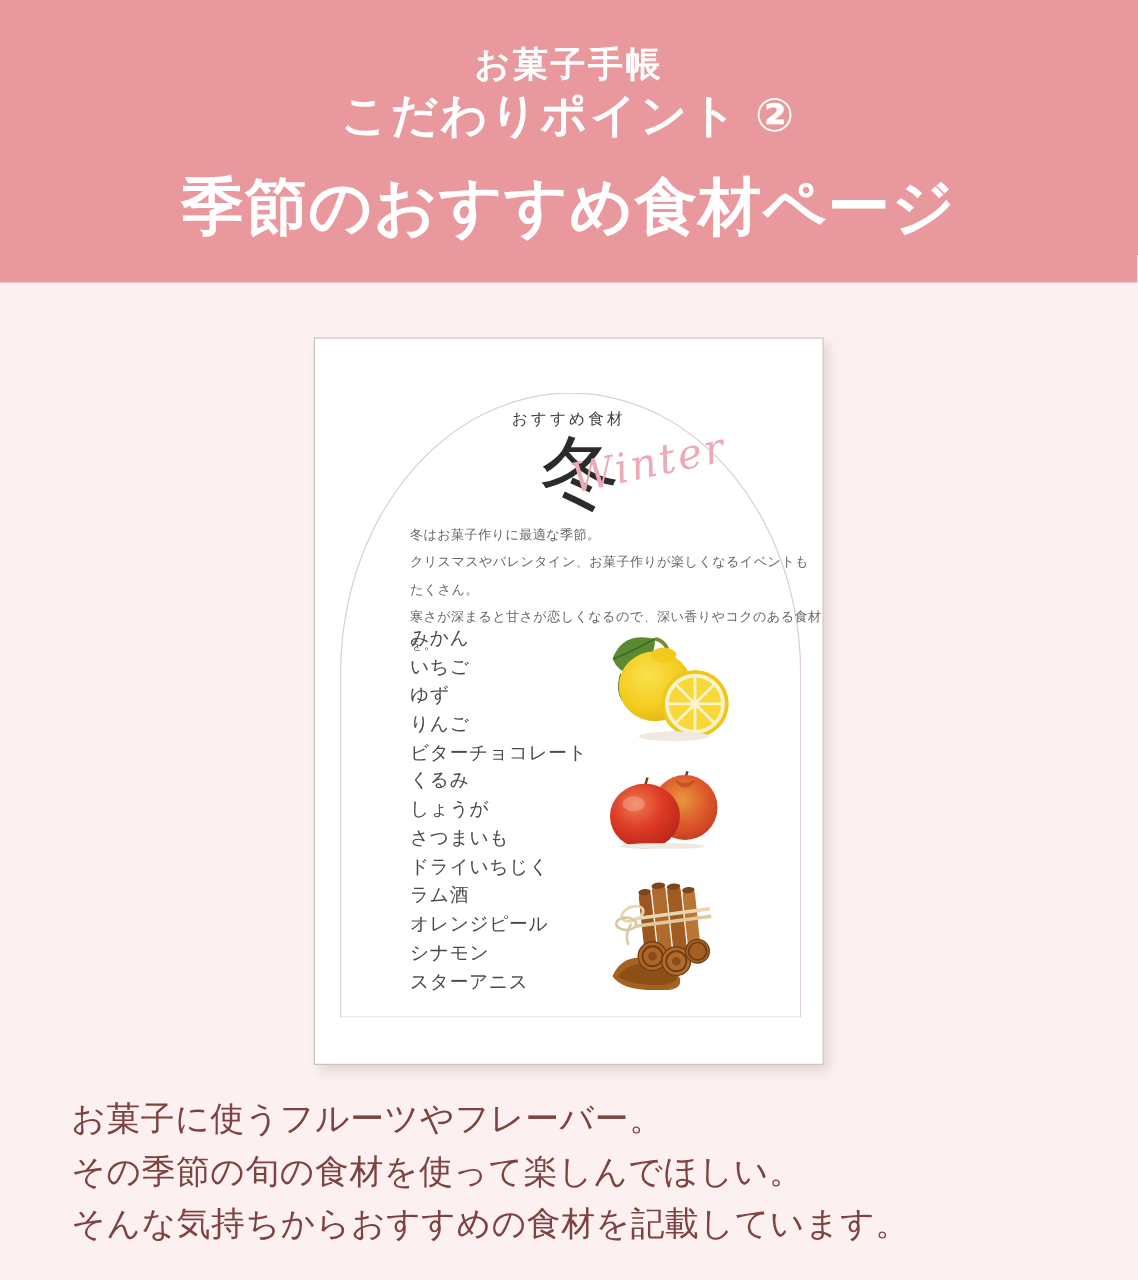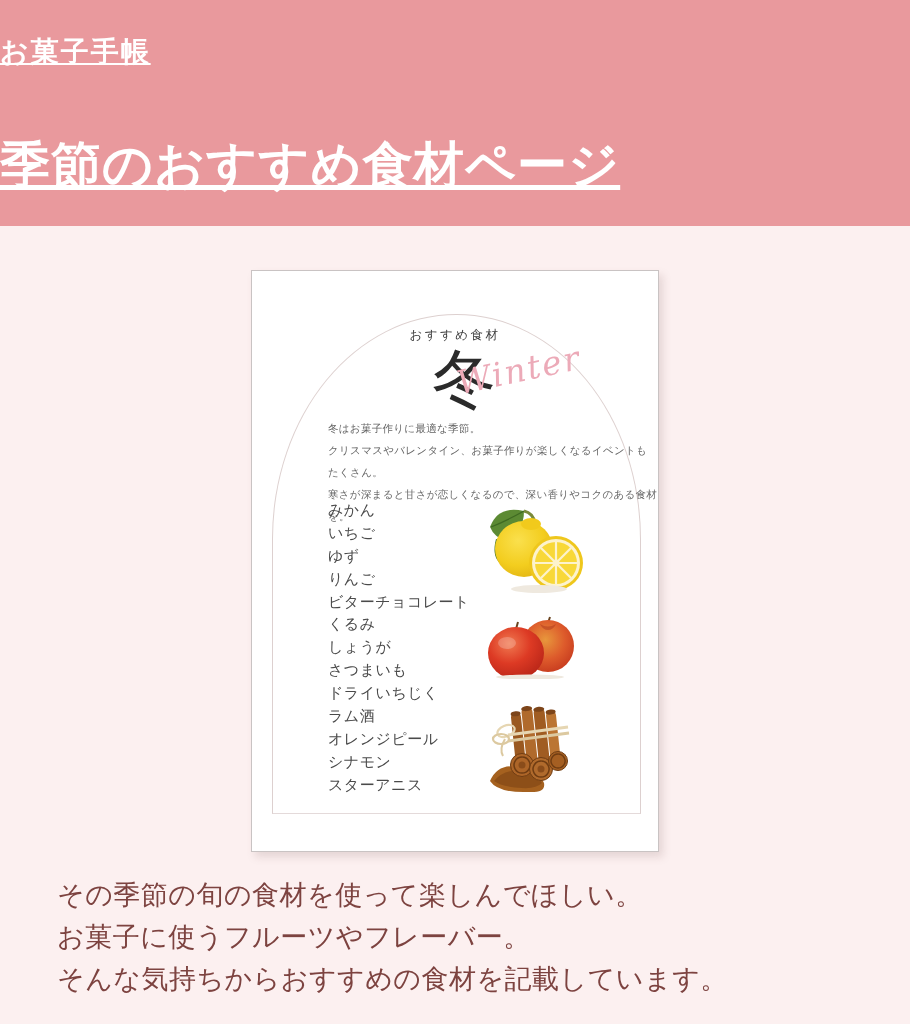--- a/index.html
+++ b/index.html
@@ -16,22 +16,22 @@
     width:910px;height:1024px;position:relative;overflow:hidden;
     background:var(--page-bg,#fcf0f0);
     font-family:"Liberation Sans","DejaVu Sans",sans-serif;
   }
   
   .header{
     position:absolute;left:0;top:0;width:910px;height:226px;
     background:var(--header-bg,#e9999d);
   }
   .header div,.header h1{
-    position:absolute;left:0;width:100%;text-align:left;
-    color:var(--header-text,#fff);font-weight:bold;line-height:1;text-decoration:underline;
+    position:absolute;left:0;width:100%;text-align:center;
+    color:var(--header-text,#fff);font-weight:bold;line-height:1;
   }
   .h-sub{top:38px;font-size:28px;letter-spacing:2px;}
   .h-point{top:74px;font-size:37px;letter-spacing:2px;}
   .h-title{top:140px;font-size:50px;letter-spacing:1px;}
   
   .card{
     position:absolute;left:251px;top:270px;width:408px;height:582px;
     background:var(--card-bg,#fff);
     border:1px solid #c9c3c3;
     box-shadow:4px 5px 8px rgba(130,95,95,.18);
@@ -76,20 +76,21 @@
   .footer p{
     font-size:27px;line-height:42px;margin:0;
     color:var(--footer-text,#7d4340);letter-spacing:.5px;
   }
 </style>
 </head>
 <body>
 
 <header class="header">
   <div class="h-sub">お菓子手帳</div>
+  <div class="h-point">こだわりポイント ②</div>
   <h1 class="h-title">季節のおすすめ食材ページ</h1>
 </header>
 
 <section class="card">
   <div class="arch"></div>
   <div class="section-label">おすすめ食材</div>
   <span class="kanji">冬</span>
   <span class="season-en">Winter</span>
 
   <p class="intro">
@@ -192,16 +193,16 @@
       <path d="M22 32 L82 24" stroke="#e6d6b2" stroke-width="3" fill="none"></path>
       <path d="M22 38 L83 30" stroke="#dcc9a0" stroke-width="3" fill="none"></path>
       <ellipse cx="20" cy="28" rx="9" ry="5.5" fill="none" stroke="#e6d6b2" stroke-width="2.2" transform="rotate(-22 20 28)"></ellipse>
       <ellipse cx="15" cy="36" rx="8" ry="5" fill="none" stroke="#dcc9a0" stroke-width="2.2"></ellipse>
       <path d="M19 36 q-6 10 -2 17" stroke="#dcc9a0" stroke-width="2" fill="none"></path>
     </svg>
   </figure>
 </section>
 
 <footer class="footer">
+  <p>お菓子に使うフルーツやフレーバー。</p>
   <p>その季節の旬の食材を使って楽しんでほしい。</p>
-  <p>お菓子に使うフルーツやフレーバー。</p>
   <p>そんな気持ちからおすすめの食材を記載しています。</p>
 </footer>
 
 </body></html>

